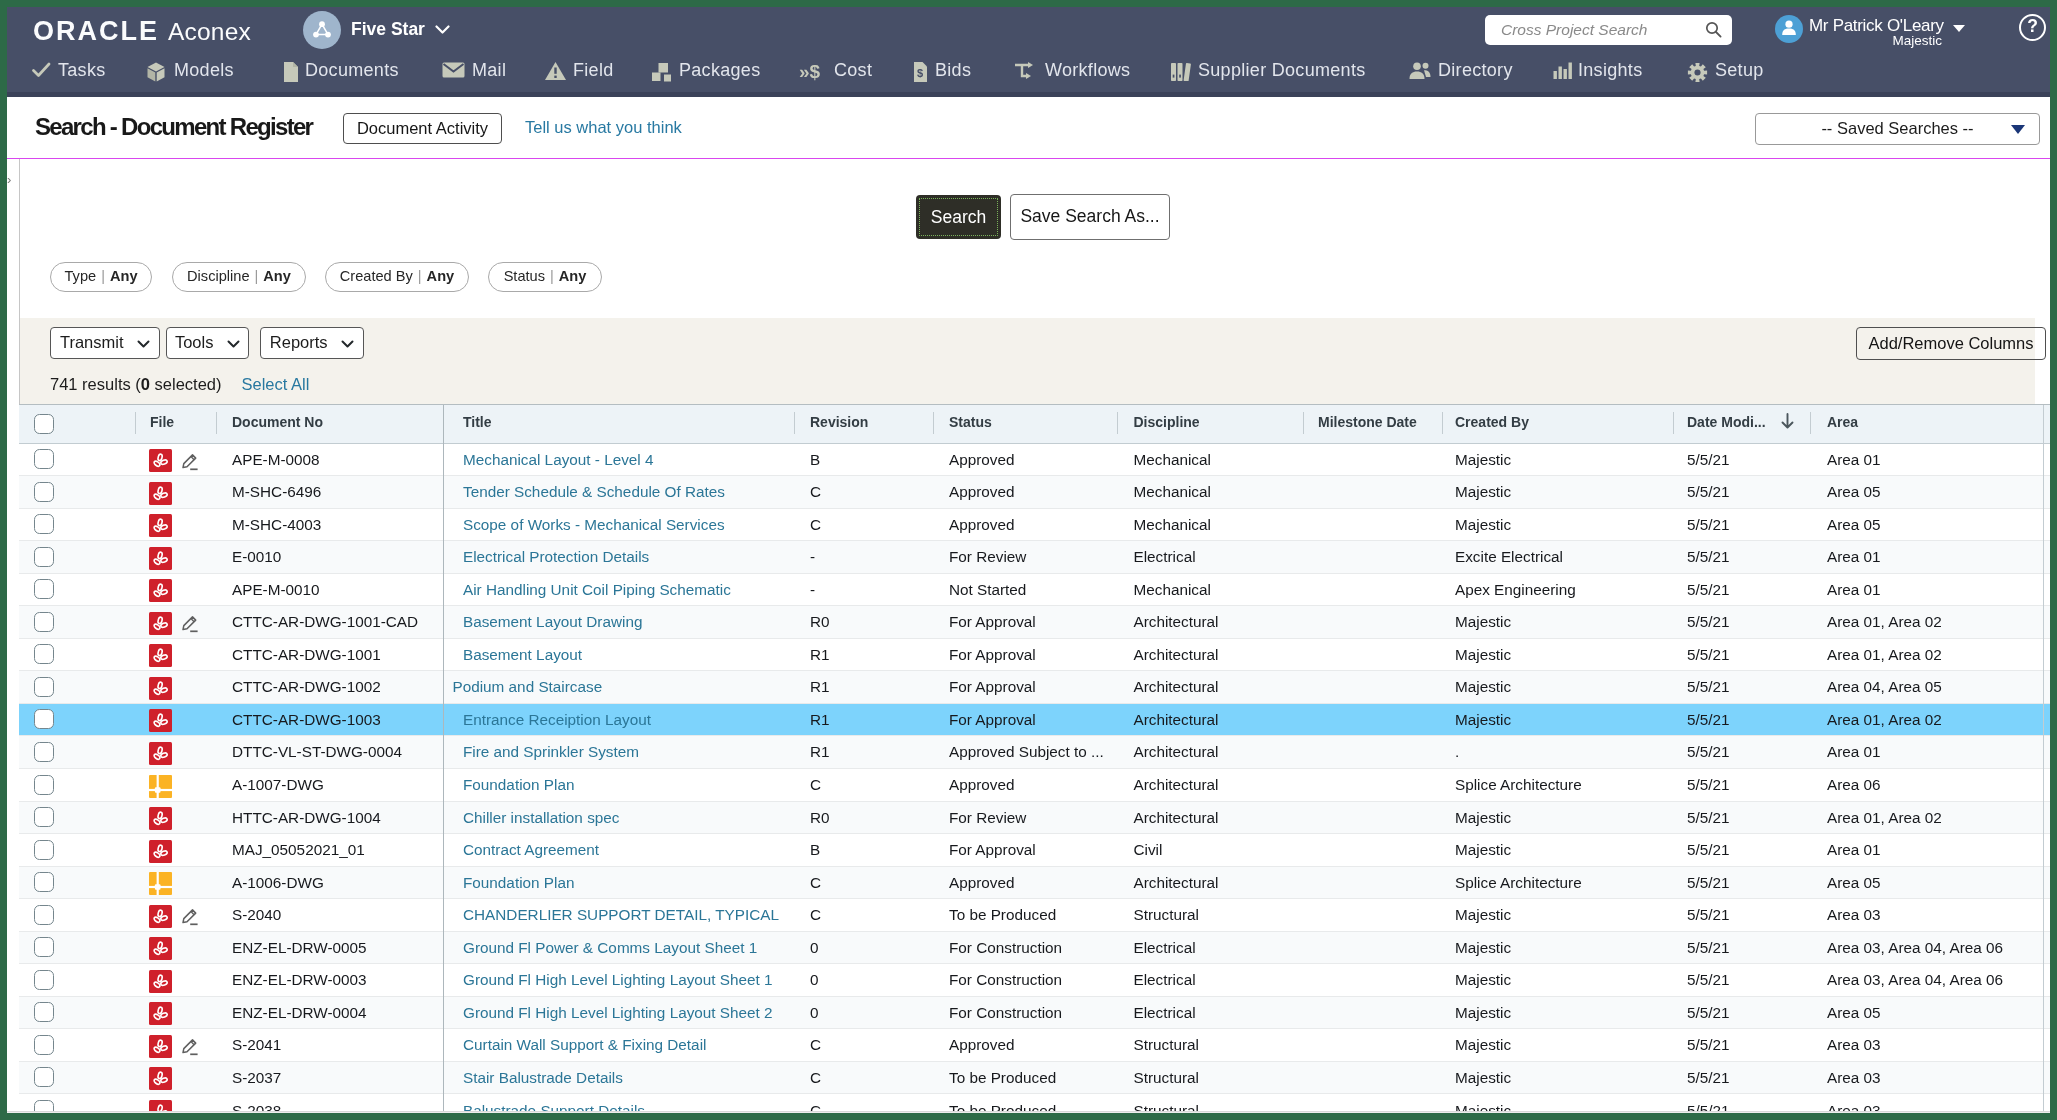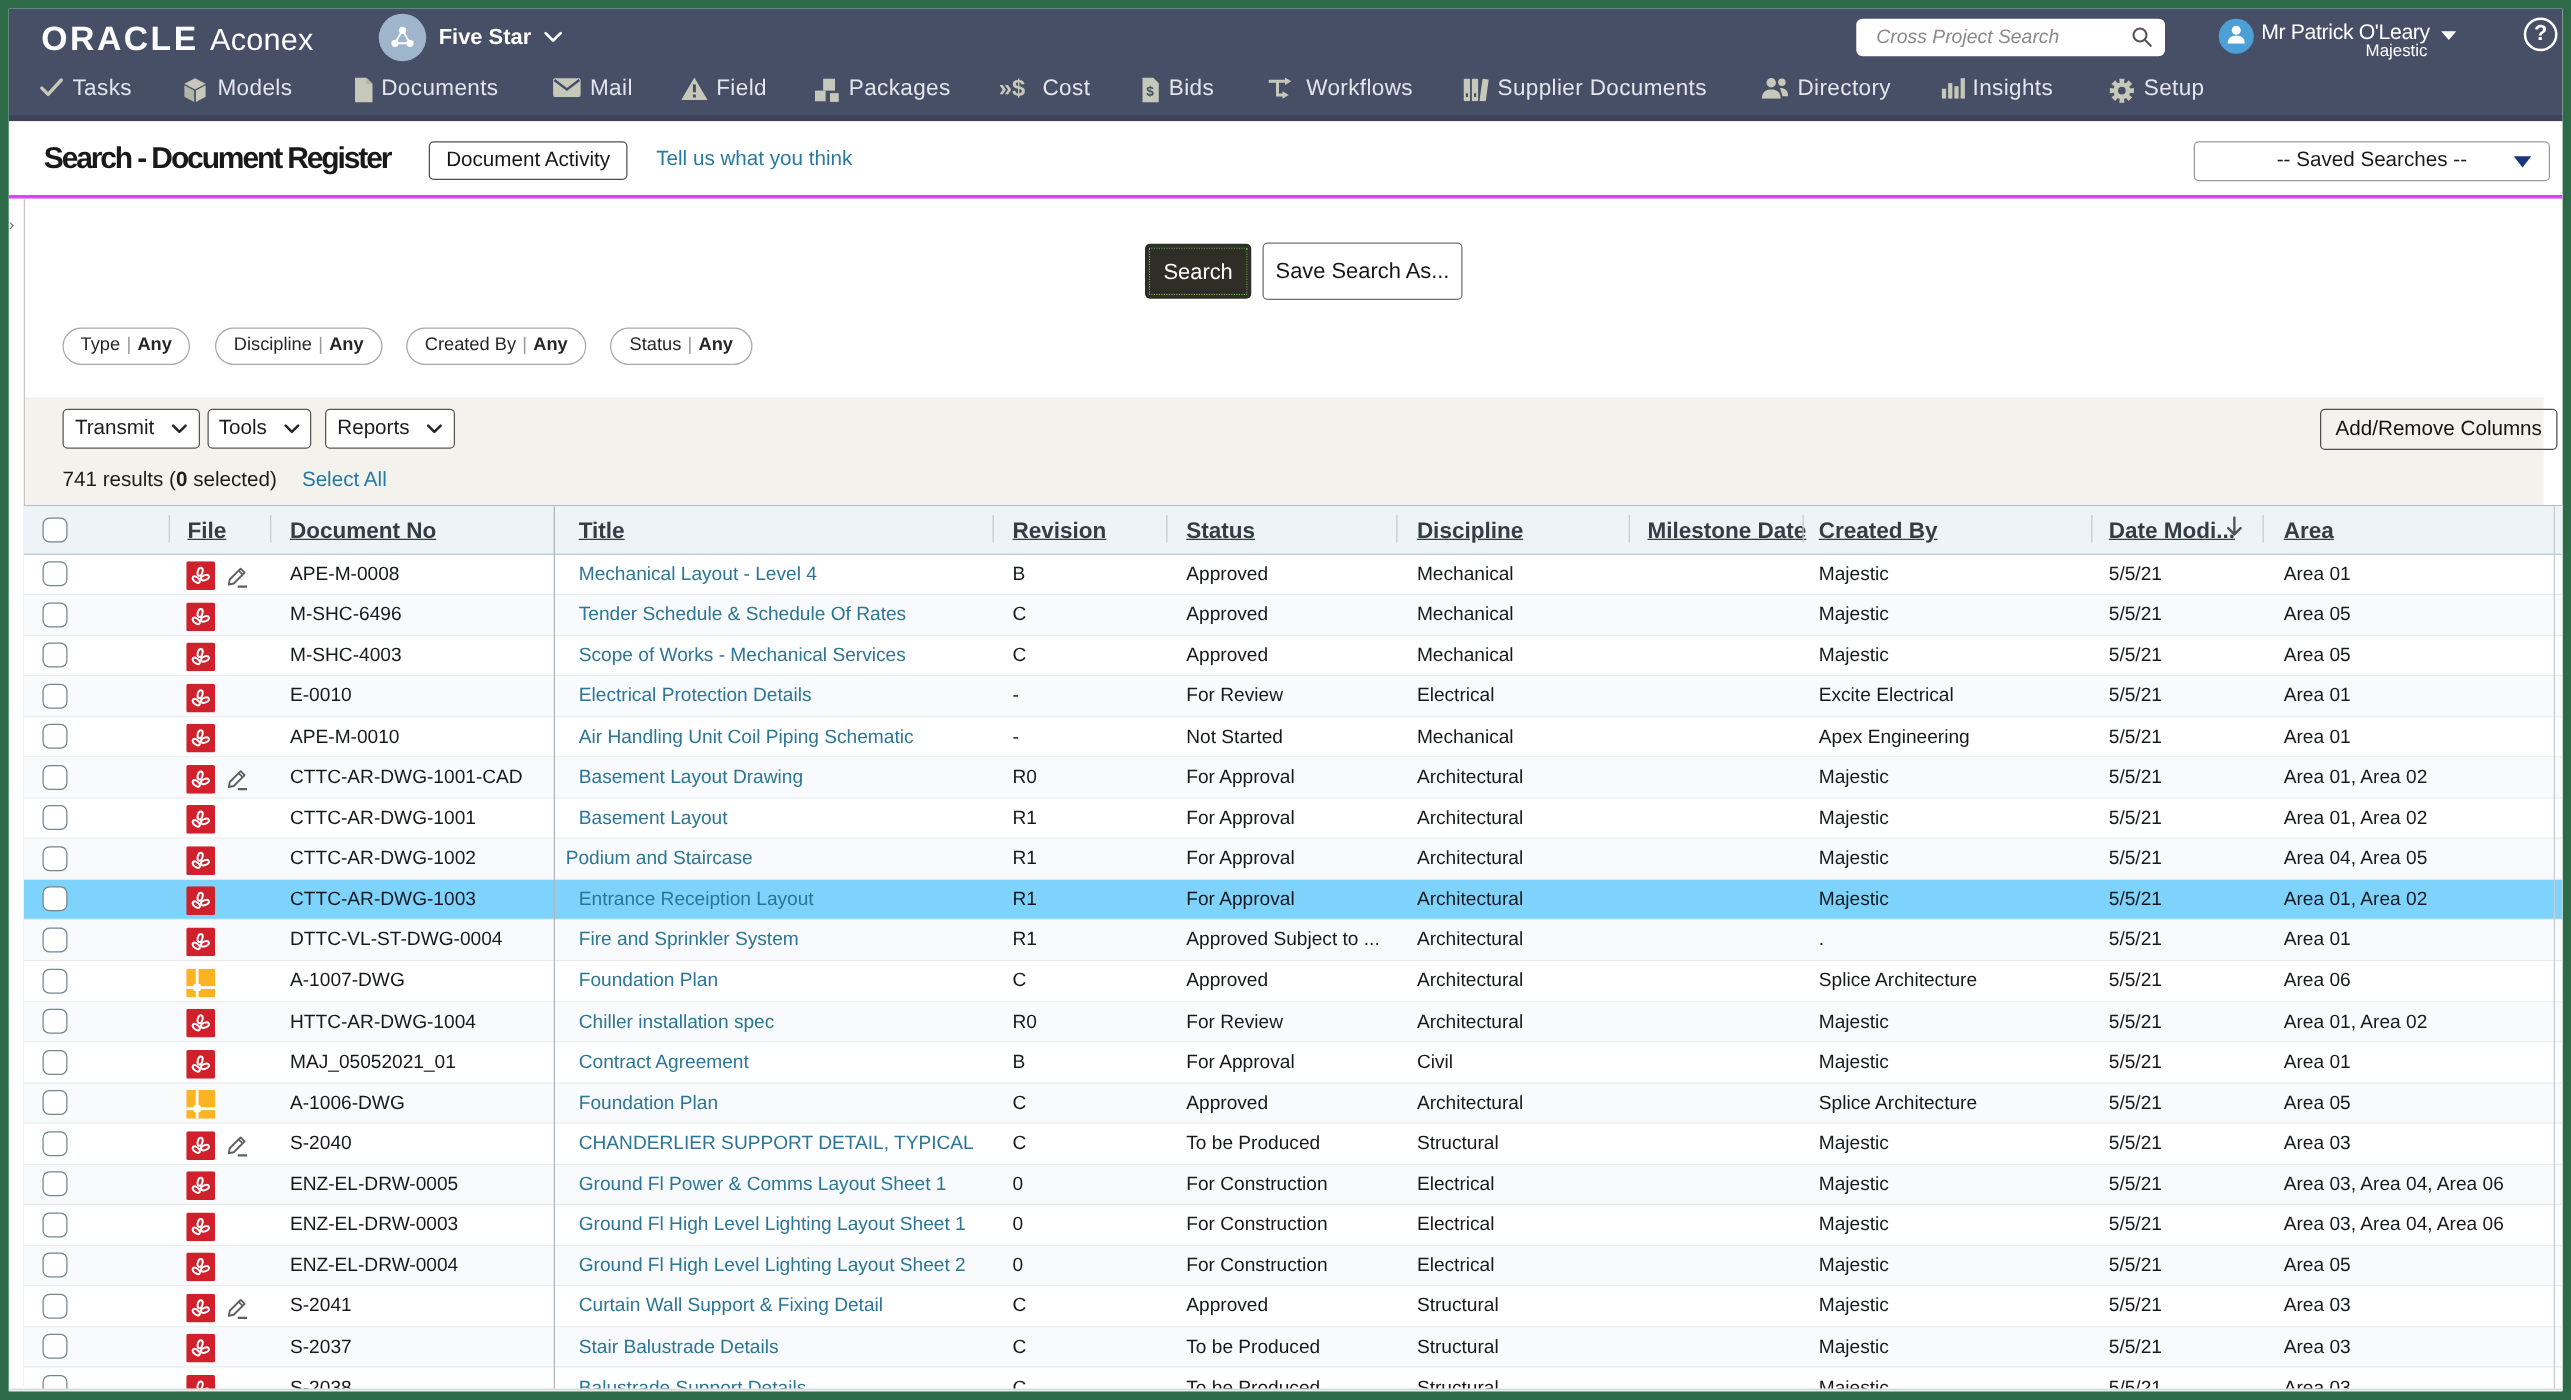--- a/index.html
+++ b/index.html
@@ -17,21 +17,21 @@
 .xsearch .mg { position:absolute; right:10px; top:6px; }
 .ucirc { position:absolute; left:1768px; top:8px; width:28px; height:28px; border-radius:50%; background:#4da0d5; overflow:hidden; }
 .ucirc svg { margin:4px auto 0; }
 .uname { position:absolute; left:1802px; top:9px; color:#fff; font-size:17px; letter-spacing:-0.3px; }
 .ucaret { position:absolute; left:1946px; top:18px; width:0; height:0; border-left:6.5px solid transparent; border-right:6.5px solid transparent; border-top:7.5px solid #fff; }
 .uorg { position:absolute; left:1802px; top:25.5px; width:133px; text-align:right; color:#fff; font-size:13.5px; }
 .help { position:absolute; left:2012px; top:7px; width:27px; height:27px; border-radius:50%; border:2.7px solid #fff; color:#fff; font-size:17.5px; font-weight:bold; text-align:center; line-height:21.5px; }
 .nvi { position:absolute; top:55px; }
 .nvi span { display:block; }
 .nvt { position:absolute; top:53px; color:#e2e5ec; font-size:18px; letter-spacing:0.3px; }
-#titlebar { position:absolute; left:0; top:90px; width:100%; height:62px; background:#fff; border-bottom:3px solid #d946ef; }
+#titlebar { position:absolute; left:0; top:90px; width:100%; height:62px; background:#fff; border-bottom:1px solid #d946ef; }
 #titlebar h1 { position:absolute; left:28px; top:16px; font-size:24px; letter-spacing:-1.7px; color:#191919; }
 .dab { position:absolute; left:336px; top:16px; width:159px; height:31px; border:1.4px solid #4e4e4e; border-radius:4px; background:#fff; font-size:16.5px; color:#161616; text-align:center; line-height:28px; }
 .tellus { position:absolute; left:518px; top:21px; color:#2879a2; font-size:16.5px;text-align:center; }
 .savedsel { position:absolute; left:1748px; top:16px; width:285px; height:32px; border:1.4px solid #999; border-radius:4px; background:#fff; font-size:16.5px; color:#1c1c1c; text-align:center; line-height:29px; }
 .savedsel b { position:absolute; right:14px; top:11px; width:0; height:0; border-left:7px solid transparent; border-right:7px solid transparent; border-top:9px solid #1a3677; }
 #content { position:absolute; left:0; top:152px; width:100%; height:954px; background:#fff; }
 .gutline { position:absolute; left:11.5px; top:0; width:1px; height:950px; background:#c6c6c6; }
 .expander { position:absolute; left:0px; top:13px; font-size:13px; color:#777; }
 .sinput { position:absolute; left:47px; top:35px; width:849px; height:46px; border:1.4px solid #757575; border-radius:5px; background:#fff; }
 .sinput .mg { position:absolute; left:13px; top:11px; }
@@ -44,21 +44,21 @@
 .chip b { font-weight:bold; }
 .chip em { font-style:normal; color:#9a9a9a; padding:0 5px; }
 #toolbar { position:absolute; left:12.5px; top:159px; width:2015px; height:86px; background:#f4f2ec; }
 .tbtn { position:absolute; top:9px; height:32px; background:#fff; border:1.4px solid #565656; border-radius:4px; font-size:16.5px; color:#1c1c1c; text-align:center; }
 .tbtn span { line-height:29px; }
 .arc { position:absolute; left:1836.5px; top:9px; width:190px; height:33px; background:transparent; border:1.4px solid #4f4f4f; border-radius:4px; font-size:16.5px; color:#141414; text-align:center; line-height:30px; }
 .results { position:absolute; left:30.5px; top:57px; font-size:16.5px; color:#1d1d1d; }
 .selall { position:absolute; left:222px; top:57px; font-size:16.5px; color:#2878a0; }
 #table { position:absolute; left:11.5px; top:245px; width:2031.5px; height:707px; background:#fff; overflow:hidden; border-top:1px solid #b4bdc1; }
 #thead { position:absolute; left:0; top:0; width:100%; height:38.5px; background:#edf3f7; border-bottom:1px solid #c2ccd1; }
-.hl { position:absolute; top:9px; font-weight:bold; font-size:18px; color:#333d44;text-decoration:underline; }
+.hl { position:absolute; top:9px; font-weight:bold; font-size:14px; color:#333d44; }
 .hsep { position:absolute; top:7px; width:1px; height:22px; background:#c3ccd1; }
 .cb { position:absolute; width:20px; height:20px; border:1.9px solid #75868d; border-radius:5.5px; background:#fff; }
 .row { position:absolute; left:0; width:100%; height:32.55px; border-bottom:1px solid #e8eaeb; }
 .ct { position:absolute; top:7px; font-size:15.3px; color:#17191d; white-space:nowrap; }
 .lk { color:#2b7697; }
 .vline1 { position:absolute; left:424.5px; top:0; width:1px; height:707px; background:#adb7bc; }
 .vline2 { position:absolute; left:2024.5px; top:0; width:1px; height:707px; background:#c3ccd1; }
 .sortarr { position:absolute; left:1761.5px; top:8px; }
 #hscroll { position:absolute; left:0; top:952px; width:2043px; height:2.8px; background:#ececec; border-top:1px solid #d8d8d8; }
 </style></head>

